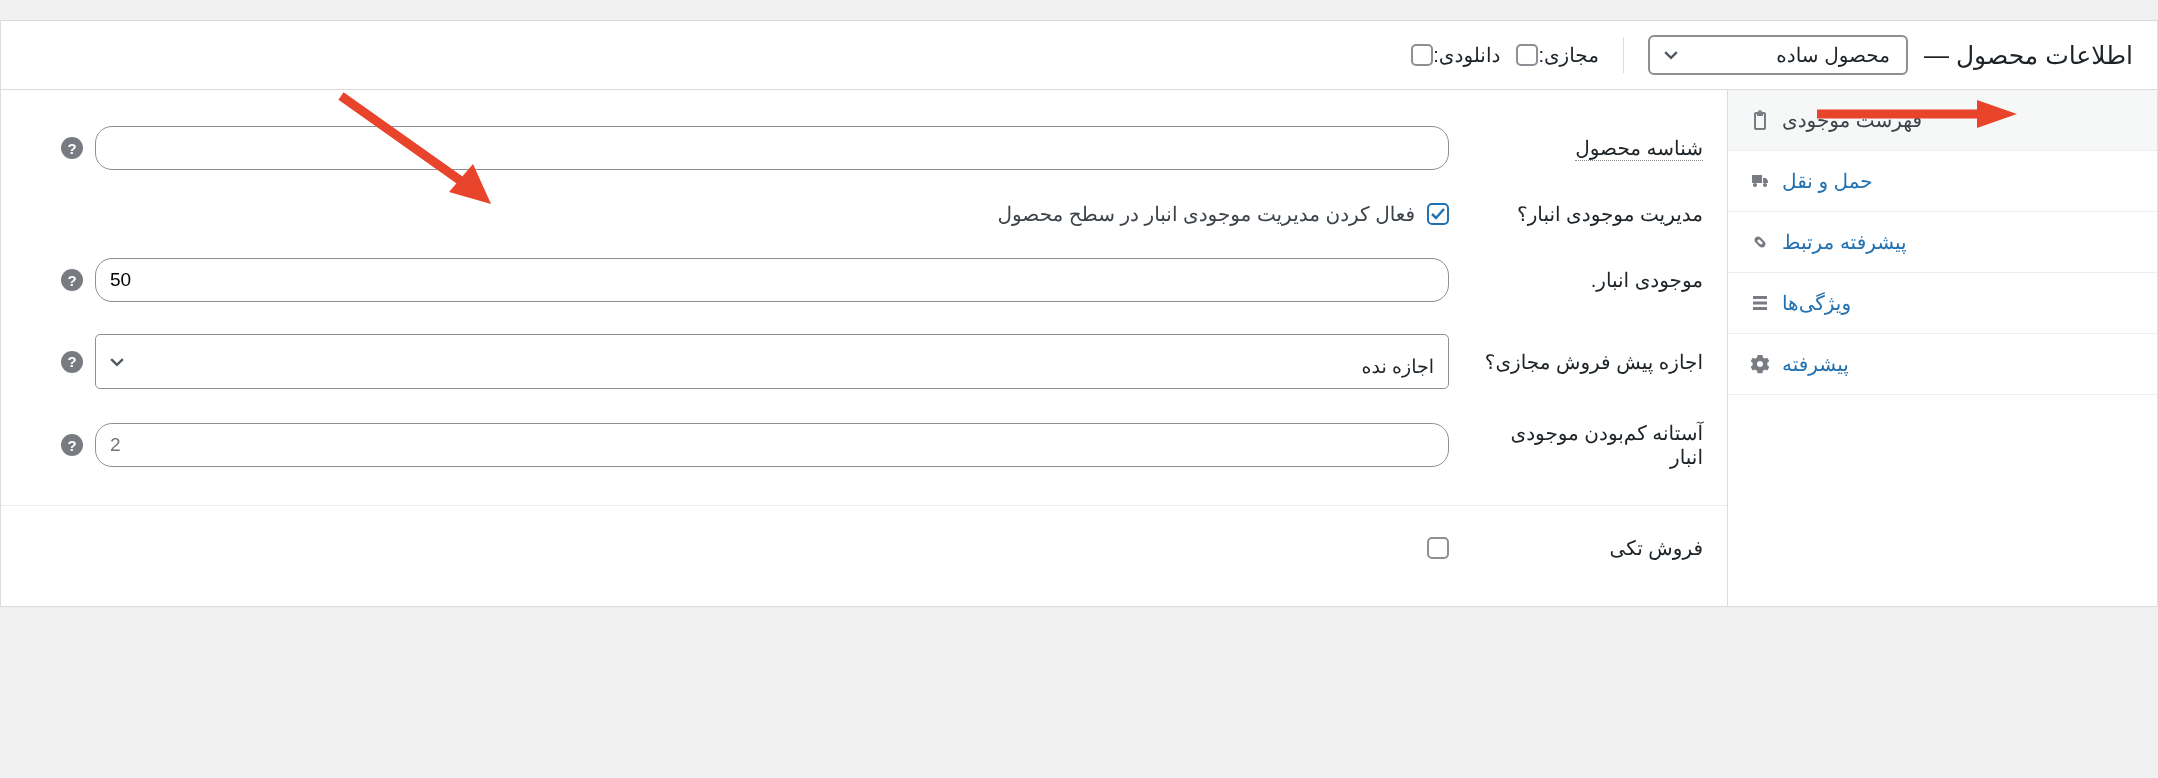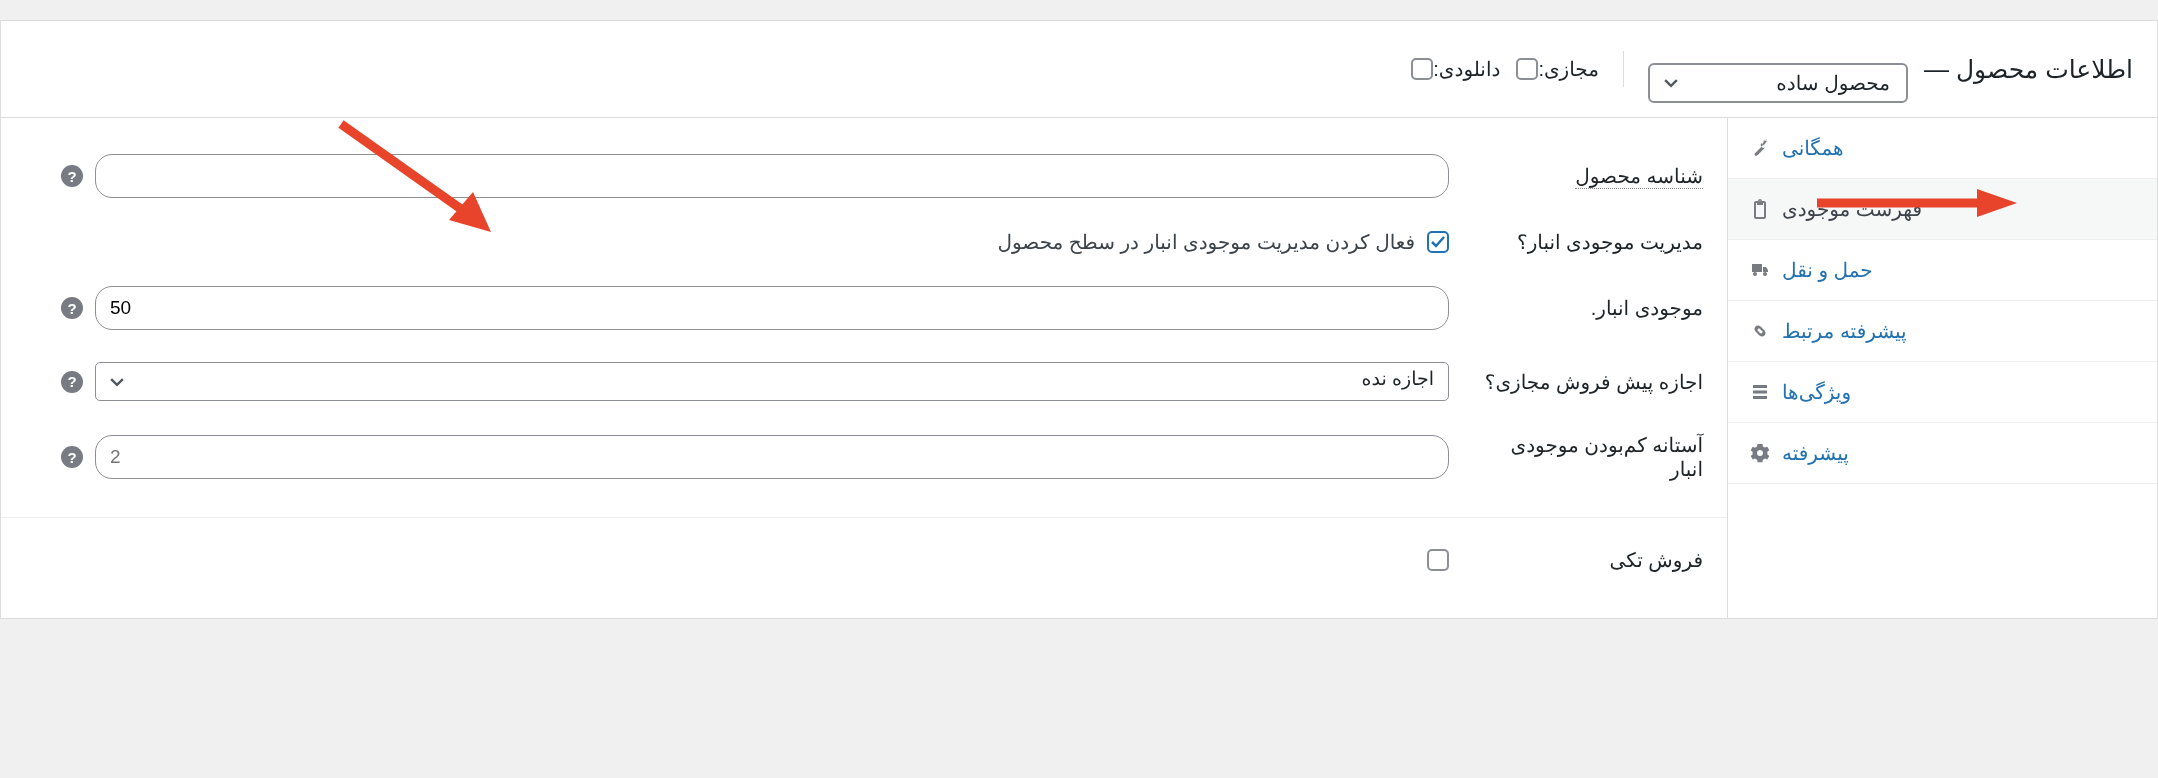--- a/index.html
+++ b/index.html
@@ -29,21 +29,20 @@
 }
 .product-type-select {
   position: relative;
   border: 2px solid #8c8f94;
   border-radius: 6px;
   padding: 6px 16px 6px 44px;
   min-width: 260px;
   font-size: 20px;
   cursor: pointer;
   background: #fff;
-  margin-top: 28px;
 }
 .product-type-select .chev {
   position: absolute;
   left: 14px;
   top: 50%;
   transform: translateY(-50%);
   width: 14px; height: 14px;
 }
 .vbar {
   width: 1px;
@@ -144,21 +143,21 @@
   padding: 10px 14px;
   font-size: 19px;
   background: #fff;
   text-align: left;
   direction: ltr;
 }
 .select-input {
   flex: 1;
   border: 1px solid #8c8f94;
   border-radius: 5px;
-  padding: 4px 14px 10px 44px;
+  padding: 20px 14px 10px 44px;
   font-size: 19px;
   background: #fff;
   position: relative;
   cursor: pointer;
   text-align: right;
 }
 .select-input .chev {
   position: absolute;
   left: 14px;
   top: 50%;
@@ -212,26 +211,20 @@
       <span>دانلودی:</span>
       <span class="chkbox">
         
       </span>
     </label>
   </div>
 
   <div class="body-wrap">
 
     <div class="tabs">
-      <div class="tab">
-        <span>همگانی</span>
-        <svg class="icon" viewBox="0 0 20 20">
-            <path fill="currentColor" d="M17 3.5c-1-1-2.6-1.2-3.8-.5l2.3 2.3-2.1 2.1-2.3-2.3c-.7 1.2-.5 2.8.5 3.8.9.9 2.2 1.2 3.3.8l-7.7 7.7c-.6.6-1.6.6-2.2 0-.6-.6-.6-1.6 0-2.2l7.7-7.7c-.4-1.1-.1-2.4.8-3.3.2-.2.4-.3.6-.4l1.2 1.2 2.1-2.1-1.2-1.2c.3-.1.5-.1.8-.2z"></path>
-          </svg>
-      </div>
       <div class="tab active" style="position:relative;">
         <span>فهرست موجودی</span>
         <svg class="icon" viewBox="0 0 20 20">
             <path fill="currentColor" d="M14 2h-2c0-1.1-.9-2-2-2S8 .9 8 2H6c-1.1 0-2 .9-2 2v14c0 1.1.9 2 2 2h8c1.1 0 2-.9 2-2V4c0-1.1-.9-2-2-2zm-4-.5c.3 0 .5.2.5.5s-.2.5-.5.5-.5-.2-.5-.5.2-.5.5-.5zM14 18H6V4h1v2h6V4h1v14z"></path>
           </svg>
         <svg class="arrow" style="right:140px; top:6px;" width="200" height="36" viewBox="0 0 200 36">
           <line x1="0" y1="18" x2="160" y2="18" stroke="#e8442b" stroke-width="9"></line>
           <polygon points="160,4 200,18 160,32" fill="#e8442b"></polygon>
         </svg>
       </div>

